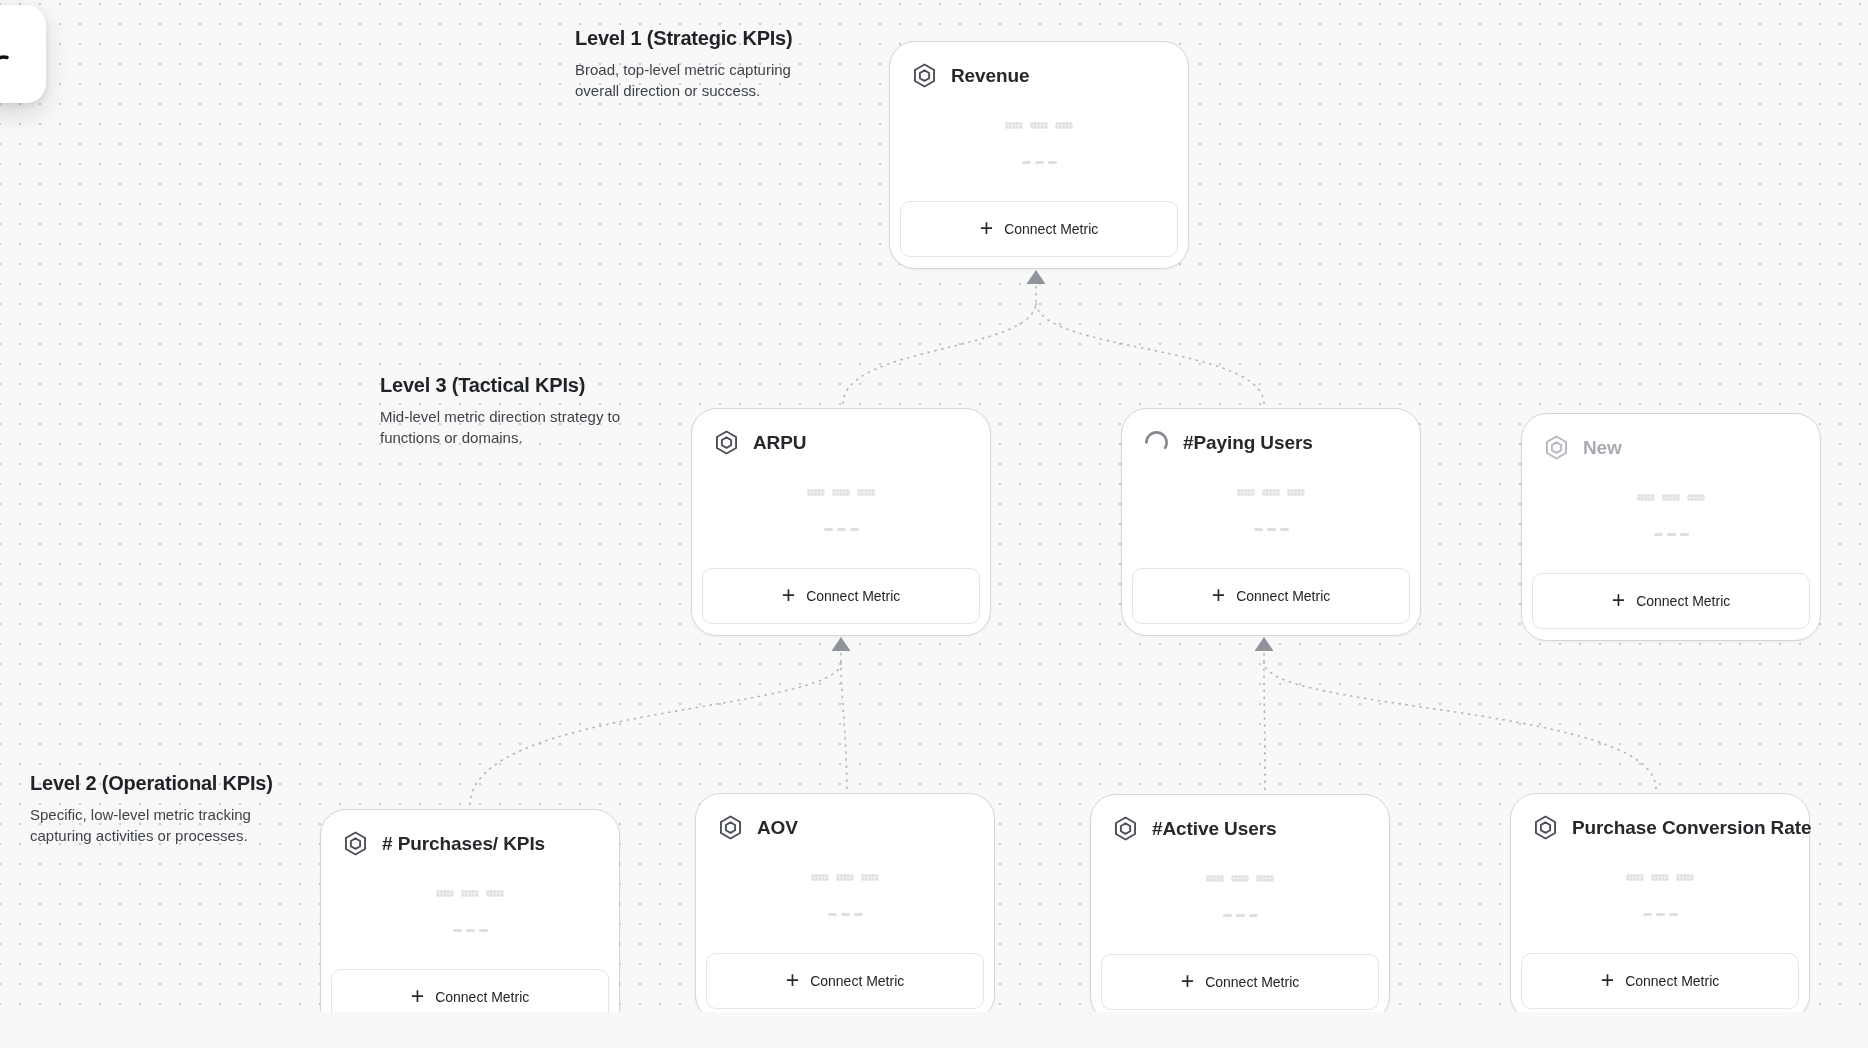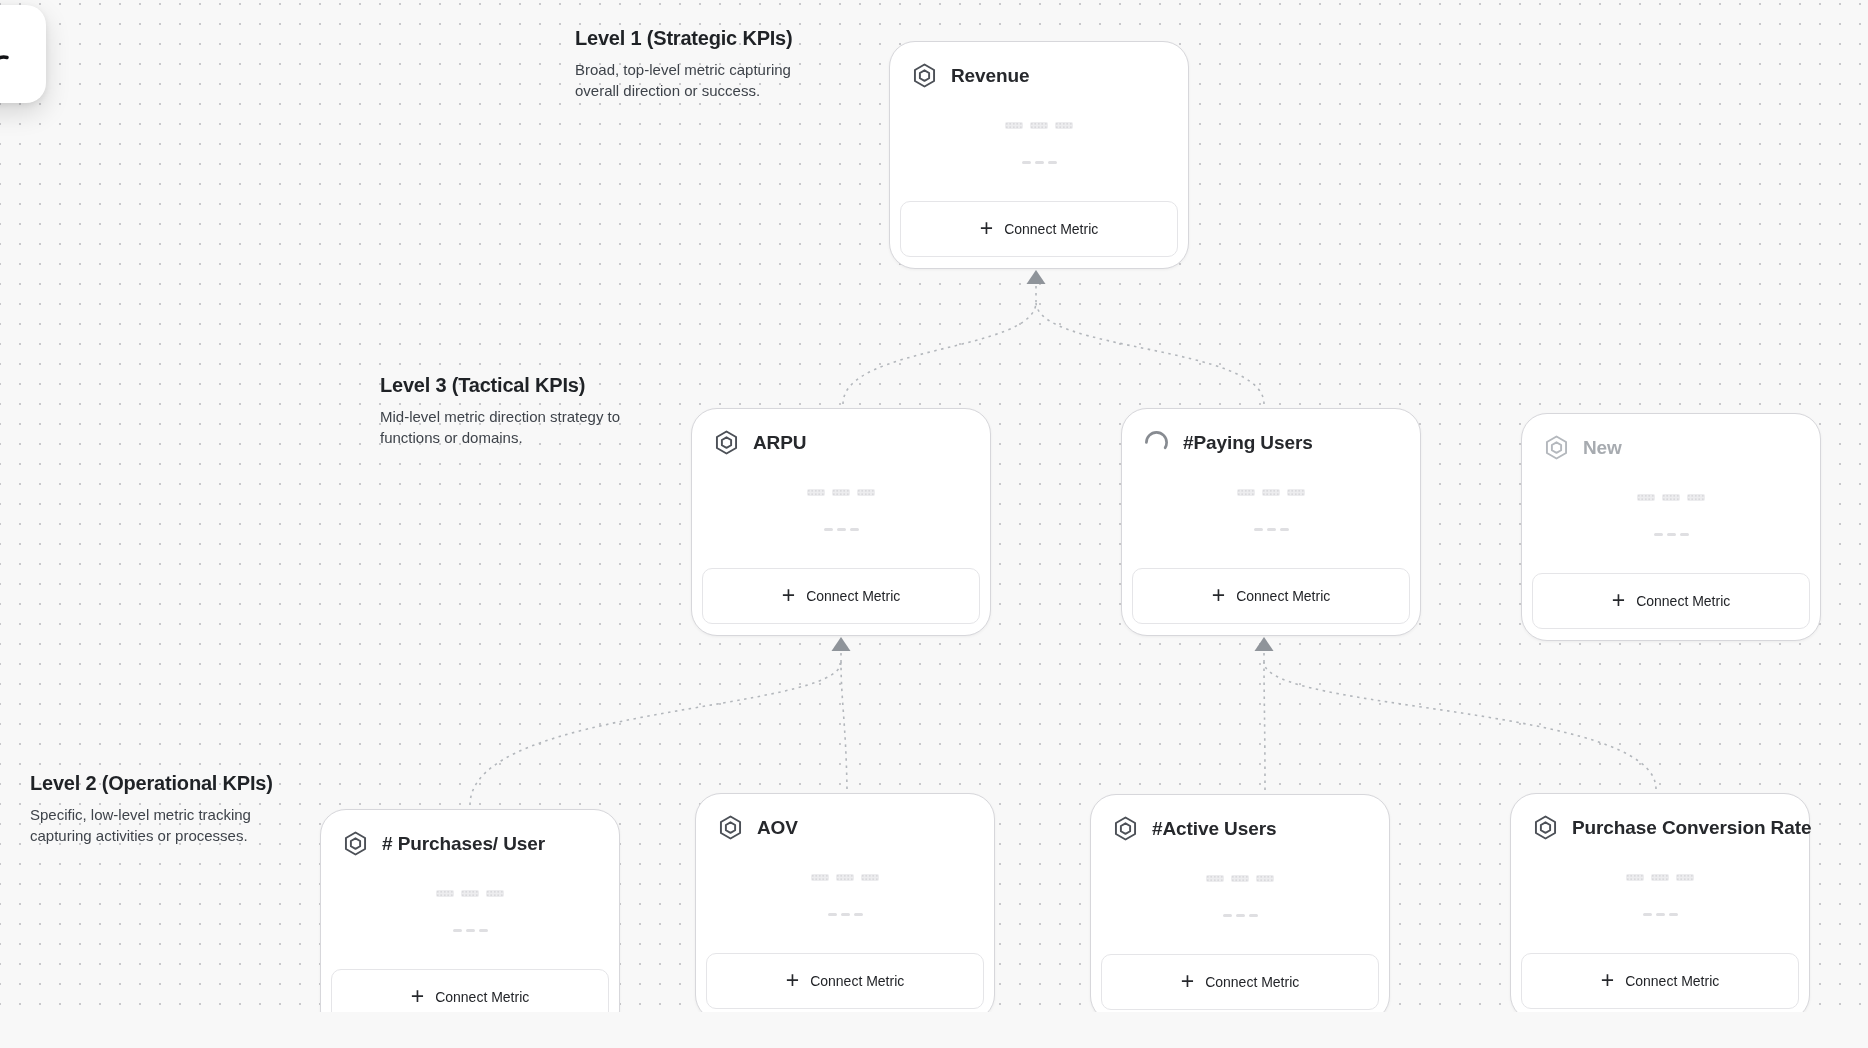--- a/index.html
+++ b/index.html
@@ -216,21 +216,21 @@
       <span class="connect-label">Connect Metric</span>
     </button>
   </div>
 
   <div class="card c-purch">
     <div class="card-header">
       <svg class="metric-icon" viewBox="0 0 24 24">
         <path d="M12 2.2 L20.5 7.1 V16.9 L12 21.8 L3.5 16.9 V7.1 Z" fill="none" stroke="#4c5057" stroke-width="1.7" stroke-linejoin="round"></path>
         <path d="M12 7.4 L16.1 9.75 V14.45 L12 16.8 L7.9 14.45 V9.75 Z" fill="none" stroke="#4c5057" stroke-width="1.7" stroke-linejoin="round"></path>
       </svg>
-      <span class="card-title"># Purchases/ User</span>
+      <span class="card-title"># Purchases/ KPIs</span>
     </div>
     <div class="skel-row">
         <span class="skel-bar"></span>
         <span class="skel-bar"></span>
         <span class="skel-bar"></span>
       </div>
     <div class="skel-dashes">
         <span class="skel-dash"></span>
         <span class="skel-dash"></span>
         <span class="skel-dash"></span>

